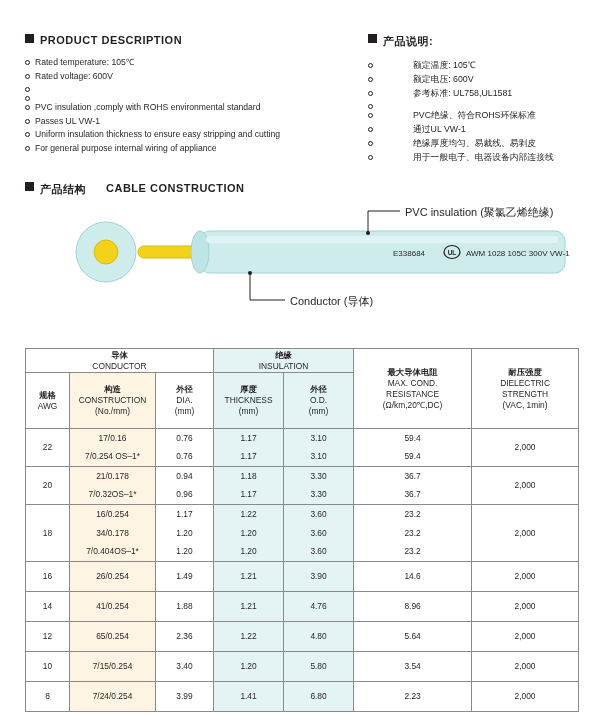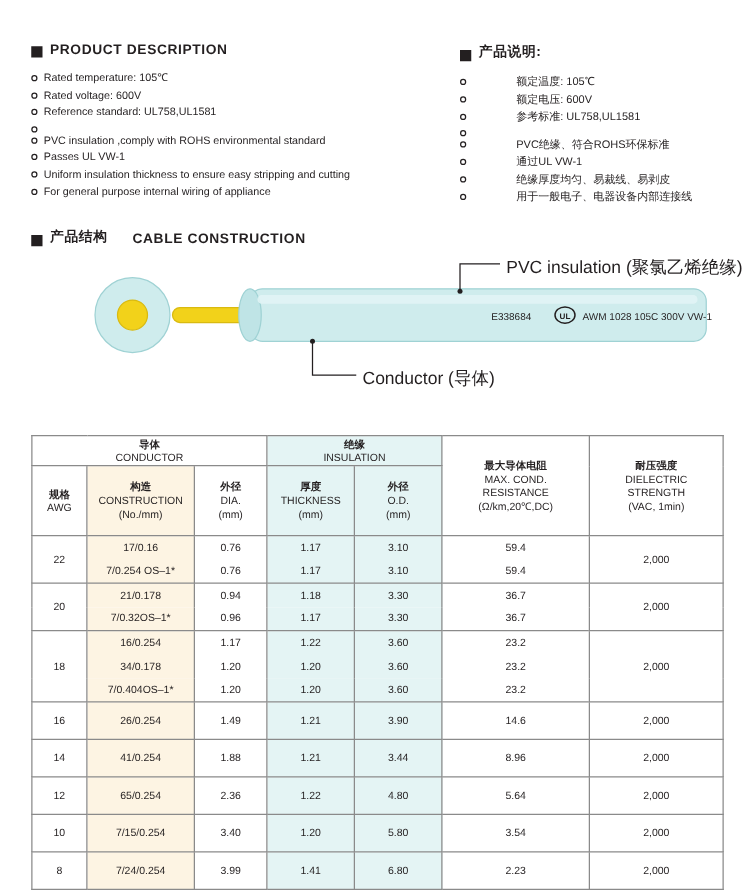--- a/index.html
+++ b/index.html
@@ -10,21 +10,21 @@
     font-family: "Liberation Sans", sans-serif;
     font-size: 9px;
     color: #231f20;
     position: relative;
     overflow: hidden;
   }
   .page { position: relative; width:603px; height:714px; }
 
   
   .sec-head {
-    display:flex; align-items:flex-end; gap:6px;
+    display:flex; align-items:flex-start; gap:6px;
     font-size: 11px; font-weight: bold; letter-spacing: .5px;
   }
   .sq {
     width:9px; height:9px; background:#231f20; display:inline-block;
     flex: 0 0 auto;
   }
 
   
   .top { position:absolute; left:0; top:34px; width:603px; }
   .col-left { position:absolute; left:25px; top:0; width:330px; }
@@ -39,21 +39,21 @@
     width:5px; height:5px; border:1px solid #231f20; border-radius:50%;
     margin-top:4px; flex:0 0 auto; background:#fff;
   }
   .col-right .bullet { font-size:8.8px; line-height:13.8px;gap:40px; }
 
   
   .cc-head { position:absolute; left:25px; top:182px; }
 
   .diagram { position:absolute; left:0; top:200px; width:603px; height:120px; }
 
-  .lbl { position:absolute; font-size:14px; color:#231f20; white-space:nowrap; }
+  .lbl { position:absolute; font-size:11px; color:#231f20; white-space:nowrap; }
 
   
   .tbl-wrap { position:absolute; left:25px; top:348px; width:553px; }
   table { border-collapse: collapse; width:553px; table-layout: fixed; }
   td, th {
     border: 1px solid #8a8a8a;
     text-align:center;
     vertical-align: middle;
     font-size: 8.4px;
     color:#231f20;
@@ -97,21 +97,20 @@
         <div class="bullet">
             <span class="dot"></span>
             <span>Rated temperature: 105℃</span>
           </div>
         <div class="bullet">
             <span class="dot"></span>
             <span>Rated voltage: 600V</span>
           </div>
         <div class="bullet">
             <span class="dot"></span>
-            <span>Reference standard: UL758,UL1581</span>
           </div>
         <div class="bullet">
             <span class="dot"></span>
           </div>
         <div class="bullet">
             <span class="dot"></span>
             <span>PVC insulation ,comply with ROHS environmental standard</span>
           </div>
         <div class="bullet">
             <span class="dot"></span>
@@ -341,21 +340,21 @@
           <td class="c-ins">3.90</td>
           <td>14.6</td>
           <td>2,000</td>
         </tr>
 
         <tr style="height:30px">
           <td>14</td>
           <td class="c-constr">41/0.254</td>
           <td>1.88</td>
           <td class="c-ins">1.21</td>
-          <td class="c-ins">3.44</td>
+          <td class="c-ins">4.76</td>
           <td>8.96</td>
           <td>2,000</td>
         </tr>
 
         <tr style="height:30px">
           <td>12</td>
           <td class="c-constr">65/0.254</td>
           <td>2.36</td>
           <td class="c-ins">1.22</td>
           <td class="c-ins">4.80</td>

